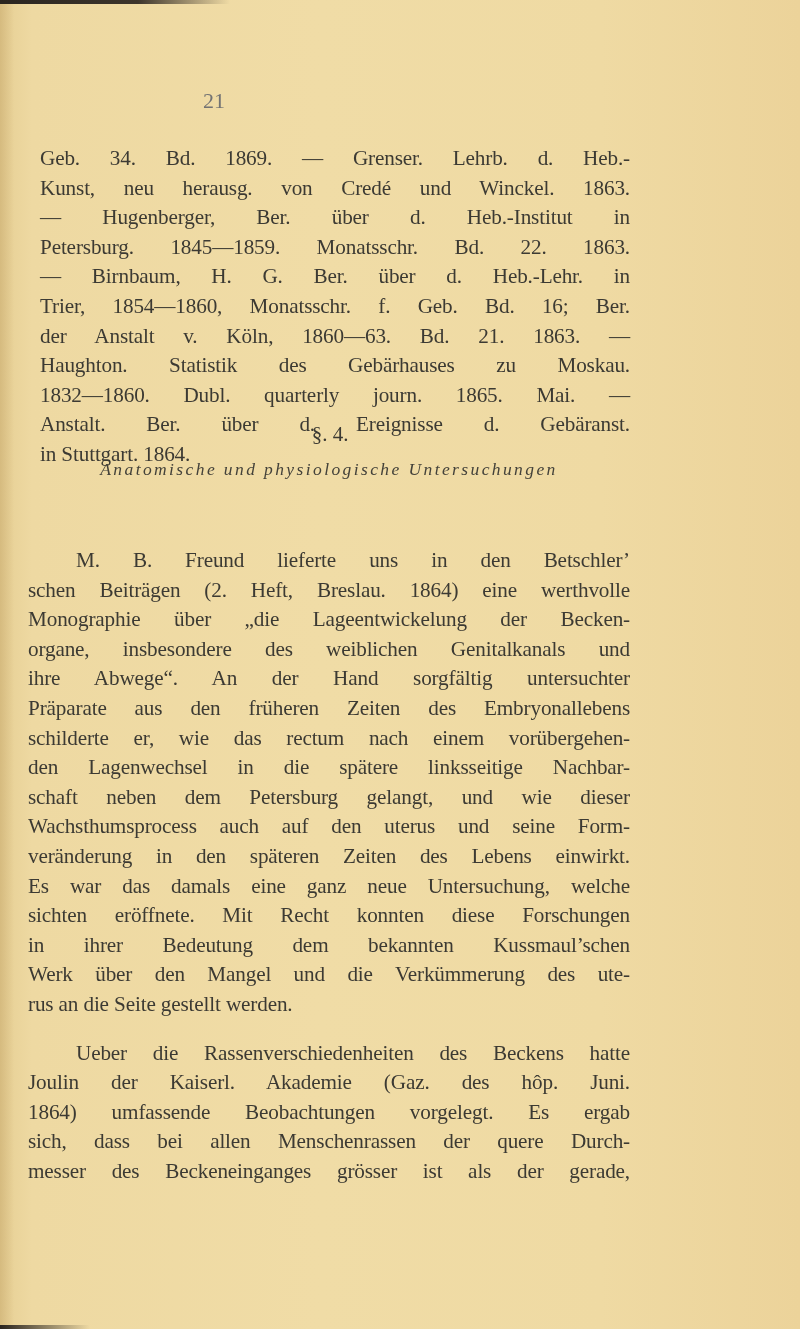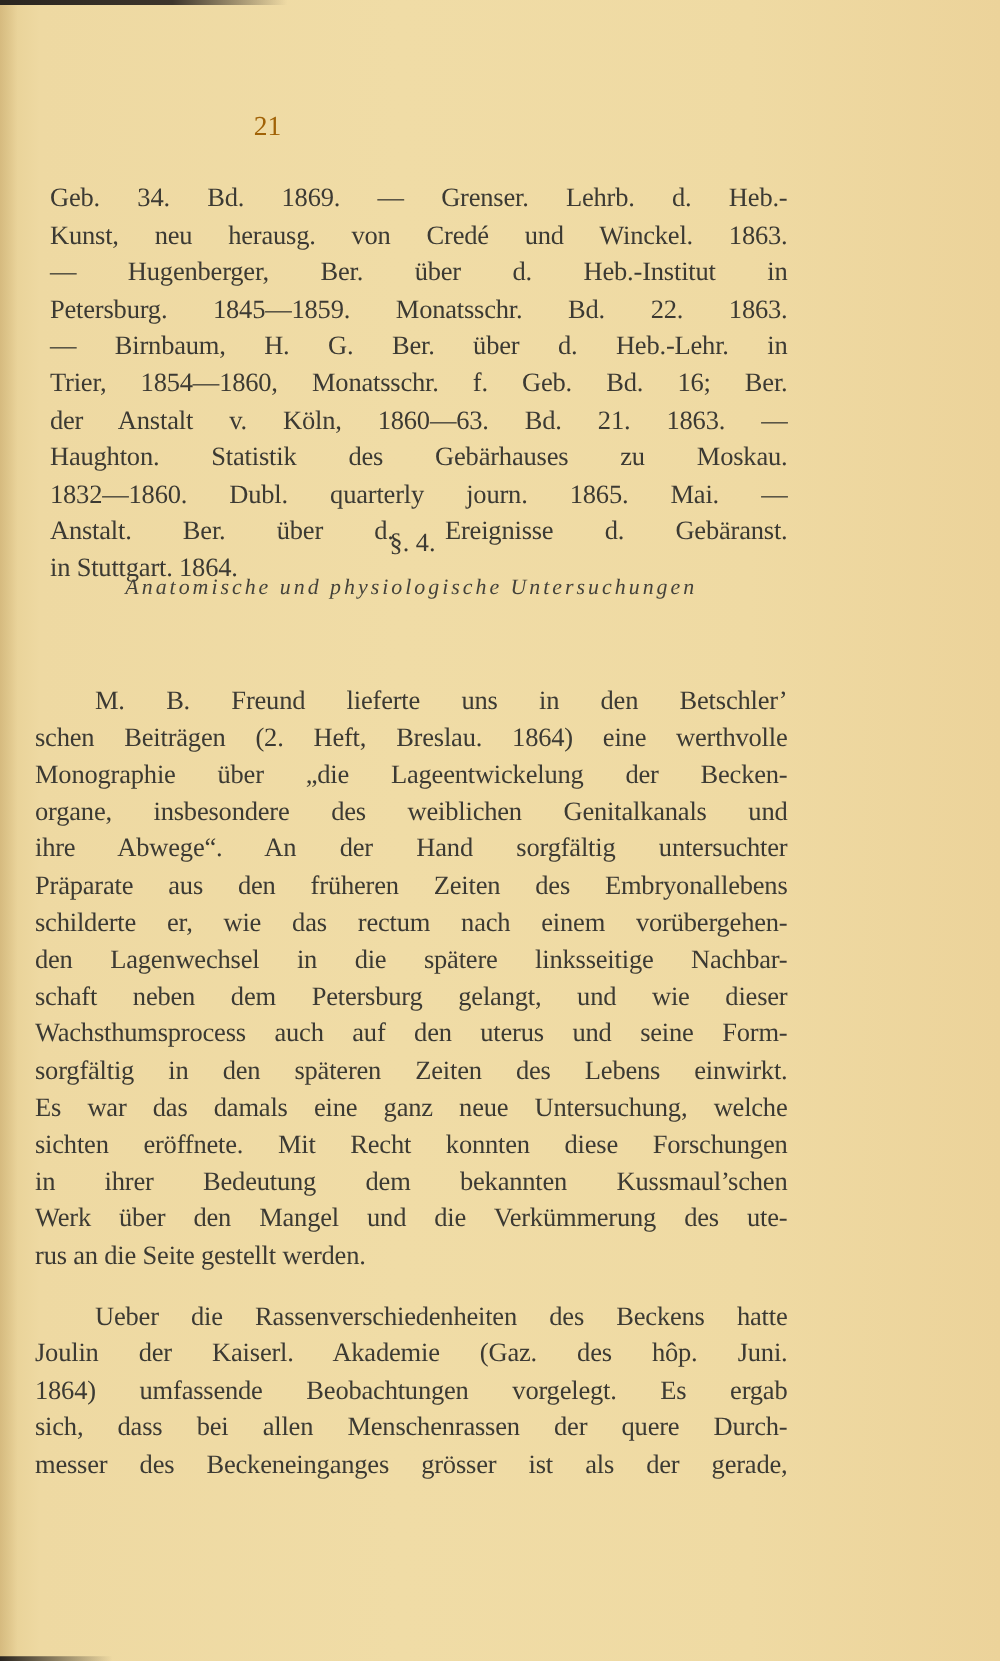--- a/index.html
+++ b/index.html
@@ -31,21 +31,21 @@
       position: absolute;
       left: 0; top: 0;
       width: 14px; height: 100%;
       background: linear-gradient(90deg, rgba(200,170,110,0.55), rgba(230,205,150,0));
     }
     .page-number {
       position: absolute;
       left: 203px;
       top: 88px;
       font-size: 22px;
-      color: #a16207;
+      color: #737373;
       font-family: Liberation Serif, serif;
     }
     .text-block {
       position: absolute;
       left: 28px;
       width: 602px;
       font-size: 21.2px;
       line-height: 29.6px;
       text-align: justify;
       letter-spacing: -0.15px;
@@ -115,21 +115,21 @@
   <span class="line indent">M. B. Freund lieferte uns in den Betschler’</span>
   <span class="line">schen Beiträgen (2. Heft, Breslau. 1864) eine werthvolle</span>
   <span class="line">Monographie über „die Lageentwickelung der Becken-</span>
   <span class="line">organe, insbesondere des weiblichen Genitalkanals und</span>
   <span class="line">ihre Abwege“. An der Hand sorgfältig untersuchter</span>
   <span class="line">Präparate aus den früheren Zeiten des Embryonallebens</span>
   <span class="line">schilderte er, wie das rectum nach einem vorübergehen-</span>
   <span class="line">den Lagenwechsel in die spätere linksseitige Nachbar-</span>
   <span class="line">schaft neben dem Petersburg gelangt, und wie dieser</span>
   <span class="line">Wachsthumsprocess auch auf den uterus und seine Form-</span>
-  <span class="line">sorgfältig in den späteren Zeiten des Lebens einwirkt.</span>
+  <span class="line">veränderung in den späteren Zeiten des Lebens einwirkt.</span>
   <span class="line">Es war das damals eine ganz neue Untersuchung, welche</span>
   <span class="line">sichten eröffnete. Mit Recht konnten diese Forschungen</span>
   <span class="line">in ihrer Bedeutung dem bekannten Kussmaul’schen</span>
   <span class="line">Werk über den Mangel und die Verkümmerung des ute-</span>
   <span class="line last">rus an die Seite gestellt werden.</span>
   <span class="line indent">Ueber die Rassenverschiedenheiten des Beckens hatte</span>
   <span class="line">Joulin der Kaiserl. Akademie (Gaz. des hôp. Juni.</span>
   <span class="line">1864) umfassende Beobachtungen vorgelegt. Es ergab</span>
   <span class="line">sich, dass bei allen Menschenrassen der quere Durch-</span>
   <span class="line">messer des Beckeneinganges grösser ist als der gerade,</span>

